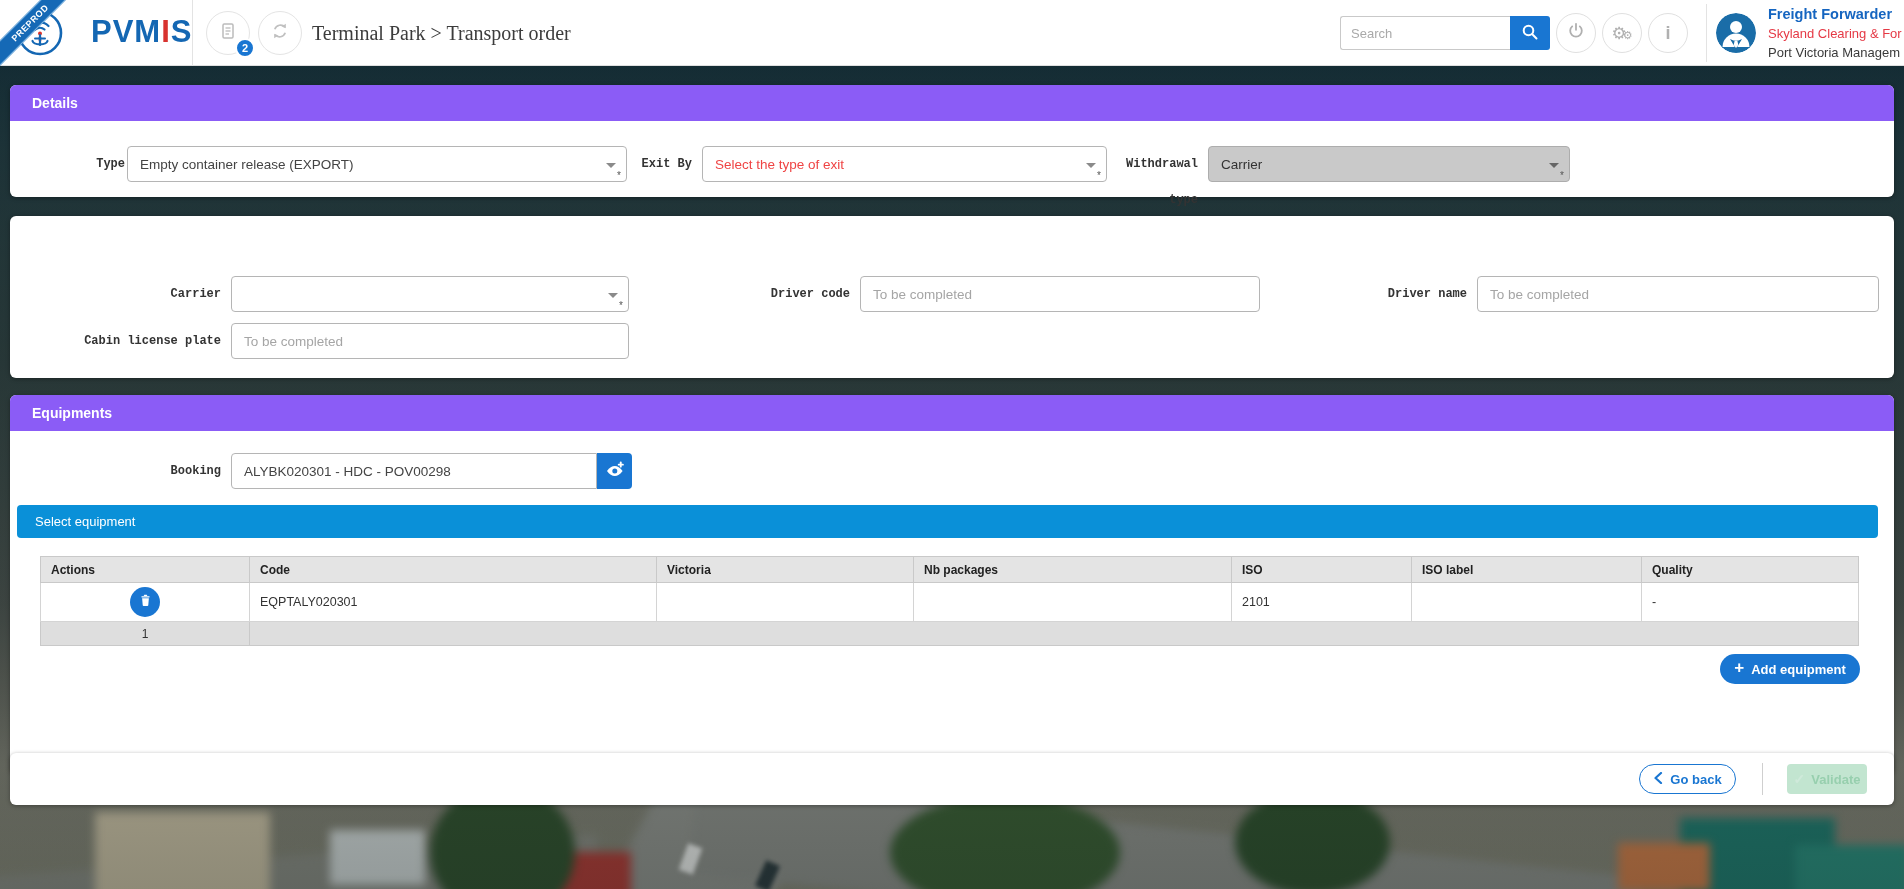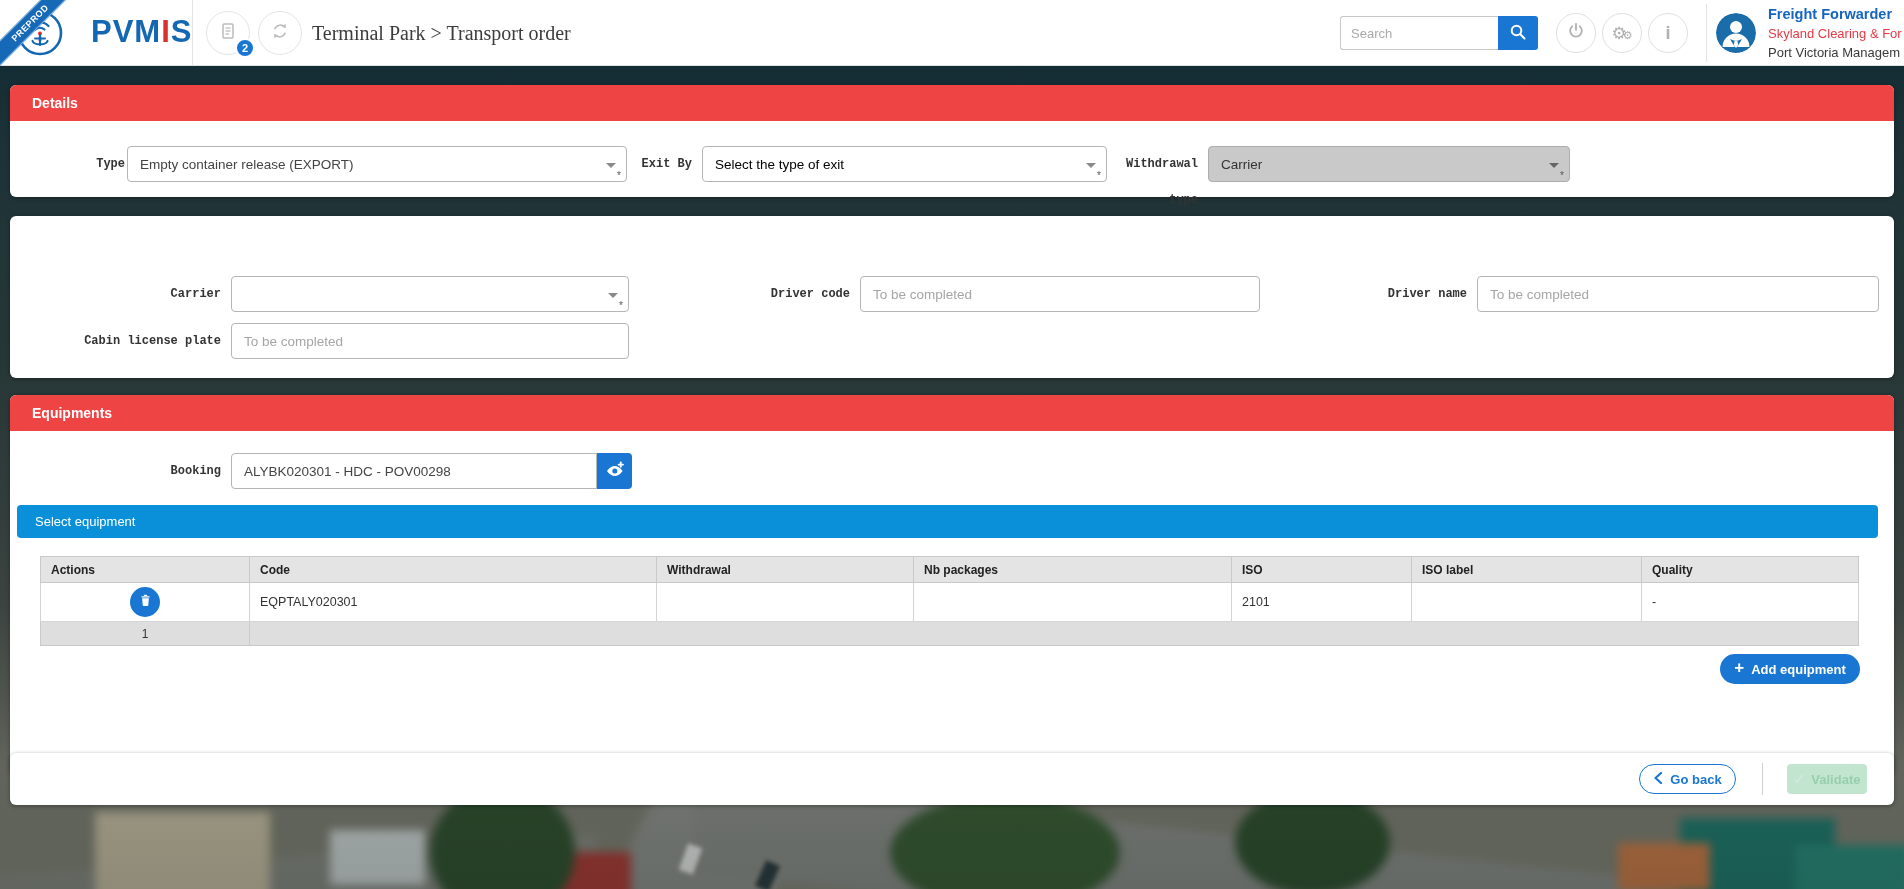--- a/index.html
+++ b/index.html
@@ -29,21 +29,21 @@
   .vdiv { position:absolute; top:0; width:1px; height:66px; background:#e3e3e3; }
   .icon-btn { position:absolute; top:11px; width:44px; height:44px; border:1px solid #e4e4e4;
               border-radius:50%; background:#fff; display:flex; align-items:center;
               justify-content:center; color:#b5b5b5; cursor:pointer; }
   .badge { position:absolute; left:28px; top:26px; width:20px; height:20px; background:#1976d2;
            border:2px solid #fff; border-radius:50%; color:#fff; font-size:11px; font-weight:bold;
            display:flex; align-items:center; justify-content:center; }
   .page-title { position:absolute; left:312px; top:0; height:66px; line-height:66px;
                 font-size:20px; color:#3c3c3c;font-family:Liberation Serif, serif; }
   .search-wrap { position:absolute; left:1340px; top:16px; display:flex; }
-  .search-input { width:158px; height:34px; border:1px solid #c9c9c9; border-right:none;
+  .search-input { width:170px; height:34px; border:1px solid #c9c9c9; border-right:none;
                   border-radius:3px 0 0 3px; padding:0 10px; font-size:13px; color:#555;
                   font-family:"Liberation Sans", sans-serif; outline:none; }
   .search-input::placeholder { color:#a9a9a9; }
   .search-btn { width:40px; height:34px; background:#1976d2; border:none; border-radius:0 3px 3px 0;
                 display:flex; align-items:center; justify-content:center; cursor:pointer; }
   .round-gray { position:absolute; top:13px; width:40px; height:40px; border:1px solid #e0e0e0;
                 border-radius:50%; display:flex; align-items:center; justify-content:center;
                 color:#a8a8a8; cursor:pointer; background:#fff; }
   .gears-glyph { font-size:17px; line-height:1; color:#b0b0b0; }
   .gears-glyph .g2 { font-size:11px; margin-left:-4px; }
@@ -52,34 +52,34 @@
             overflow:hidden; cursor:pointer; }
   .user-block { position:absolute; left:1768px; top:5px; width:136px; overflow:hidden; }
   .user-block div { white-space:nowrap; line-height:19px; }
   .user-role { color:#1565c0; font-weight:bold; font-size:14.5px; }
   .user-company { color:#e53945; font-size:13px; }
   .user-org { color:#3a3a3a; font-size:13px; }
 
   
   .card { position:absolute; left:10px; width:1884px; background:#fff; border-radius:6px;
           box-shadow:0 1px 4px rgba(0,0,0,.35); z-index:2; }
-  .card-head { height:36px; background:#ef4444; border-radius:6px 6px 0 0; color:#fff;
+  .card-head { height:36px; background:#8b5cf6; border-radius:6px 6px 0 0; color:#fff;
                font-weight:bold; font-size:14px; display:flex; align-items:center; padding:0 22px; }
   .fld-label { position:absolute; font-size:12px; font-weight:bold; color:#333;
                text-align:right; line-height:36px;font-family:Liberation Mono, monospace; }
   .selectbox { position:absolute; height:36px; border:1px solid #b5b5b5; border-radius:4px;
                background:#fff; font-size:13.5px; color:#444; display:flex; align-items:center;
                padding:0 26px 0 12px; cursor:pointer; }
   .selectbox .caret { position:absolute; right:10px; top:16px; width:0; height:0;
                border-left:5px solid transparent; border-right:5px solid transparent;
                border-top:5px solid #8a8a8a; }
   .selectbox .req { position:absolute; right:5px; bottom:0px; font-size:10px; color:#555; }
   .selectbox.disabled { background:#c9c9c9; border-color:#adadad; color:#333; }
   .selectbox.disabled .caret { border-top-color:#666; }
-  .selectbox .ph { color:#000000; }
+  .selectbox .ph { color:#ef4444; }
   .textfield { position:absolute; height:36px; border:1px solid #b5b5b5; border-radius:4px;
                padding:0 12px; font-size:13.5px; color:#444; outline:none;
                font-family:"Liberation Sans", sans-serif; }
   .textfield::placeholder { color:#a5a5a5; }
 
   
   .booking-btn { position:absolute; width:35px; height:36px; background:#1976d2; border:none;
                  border-radius:0 4px 4px 0; display:flex; align-items:center; justify-content:center;
                  cursor:pointer; }
   .sub-head { position:absolute; left:7px; width:1861px; height:33px; background:#0a90d8;
@@ -289,21 +289,21 @@
           <col style="width:257px">
         <col style="width:318px">
           <col style="width:180px">
           <col style="width:230px">
         <col style="width:217px">
       </colgroup>
       <thead>
         <tr>
           <th>Actions</th>
           <th>Code</th>
-          <th>Withdrawal</th>
+          <th>Victoria</th>
           <th>Nb packages</th>
           <th>ISO</th>
           <th>ISO label</th>
           <th>Quality</th>
         </tr>
       </thead>
       <tbody>
         <tr>
           <td>
             <button class="trash-btn">

